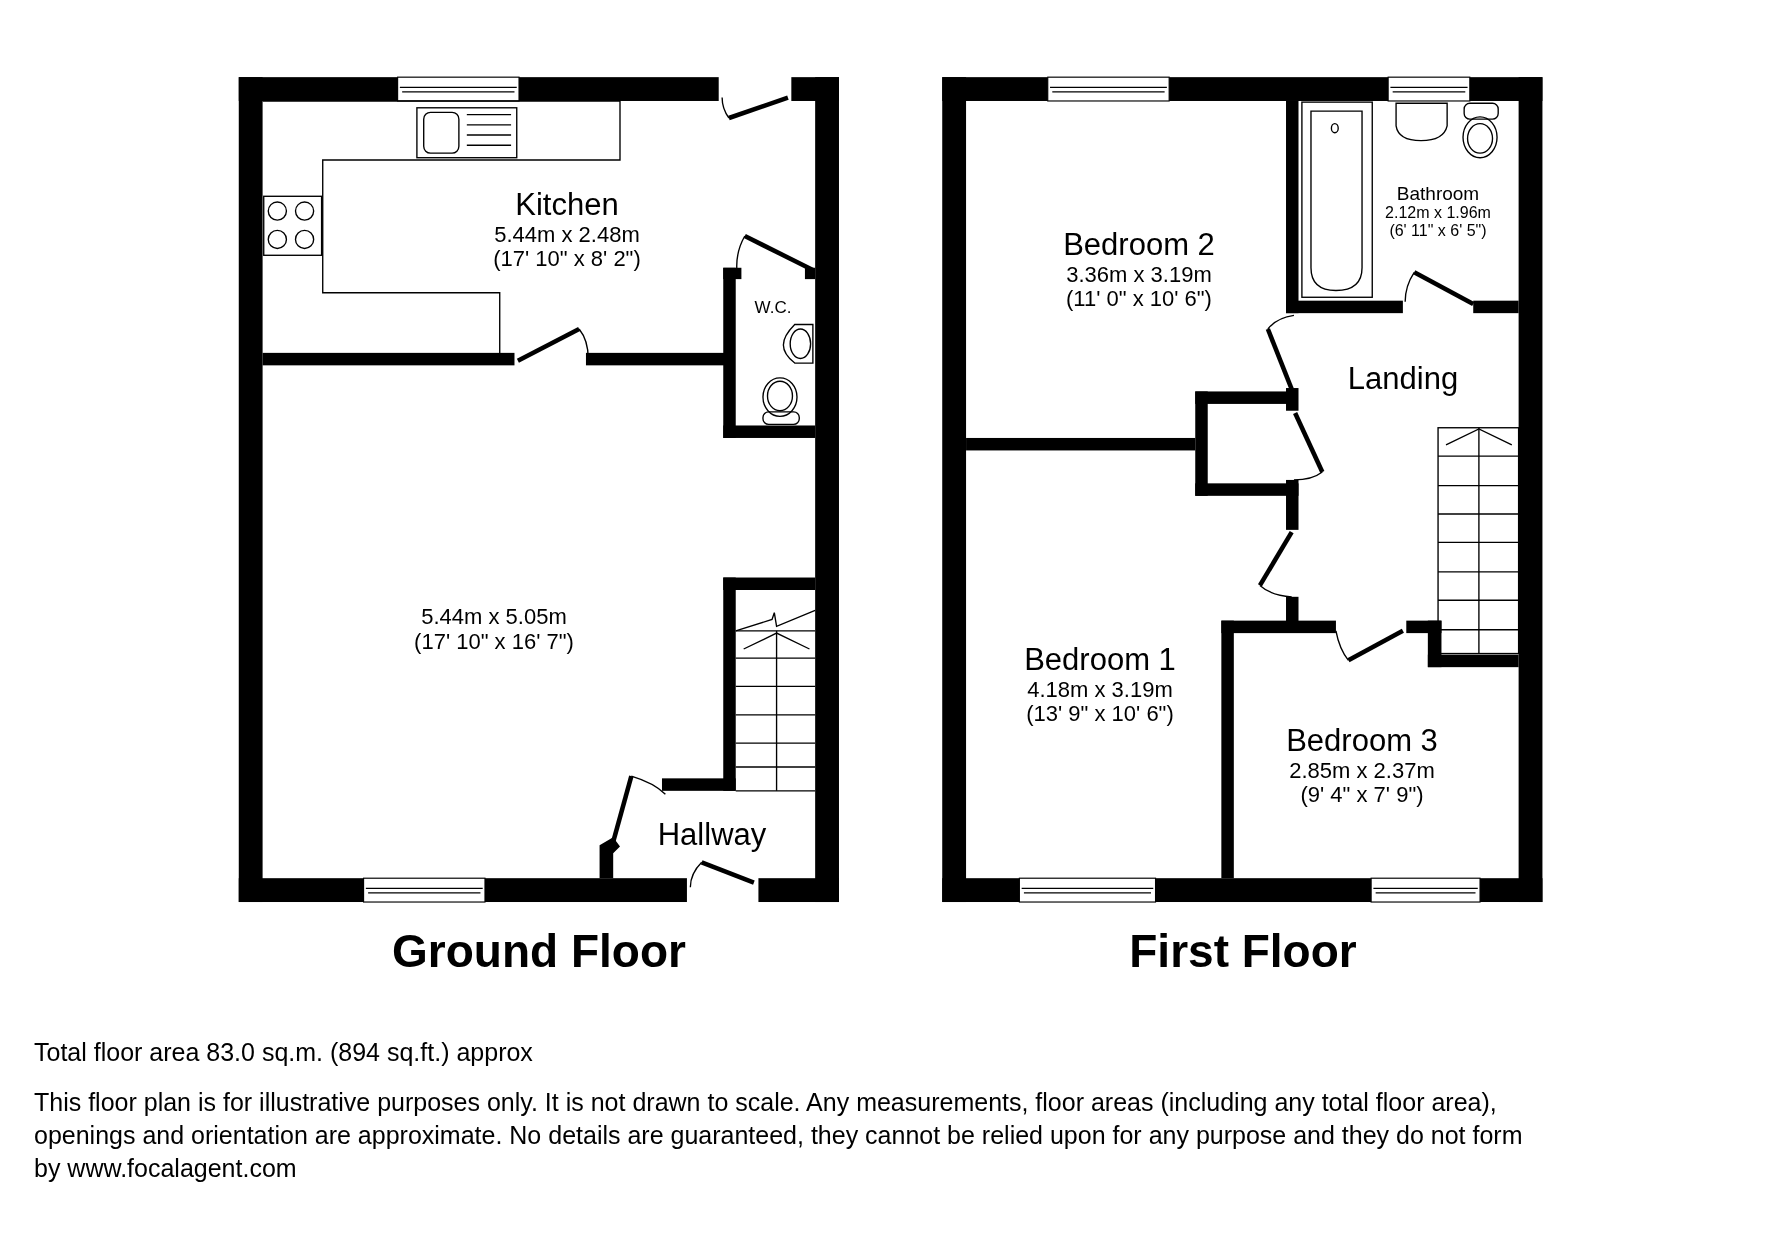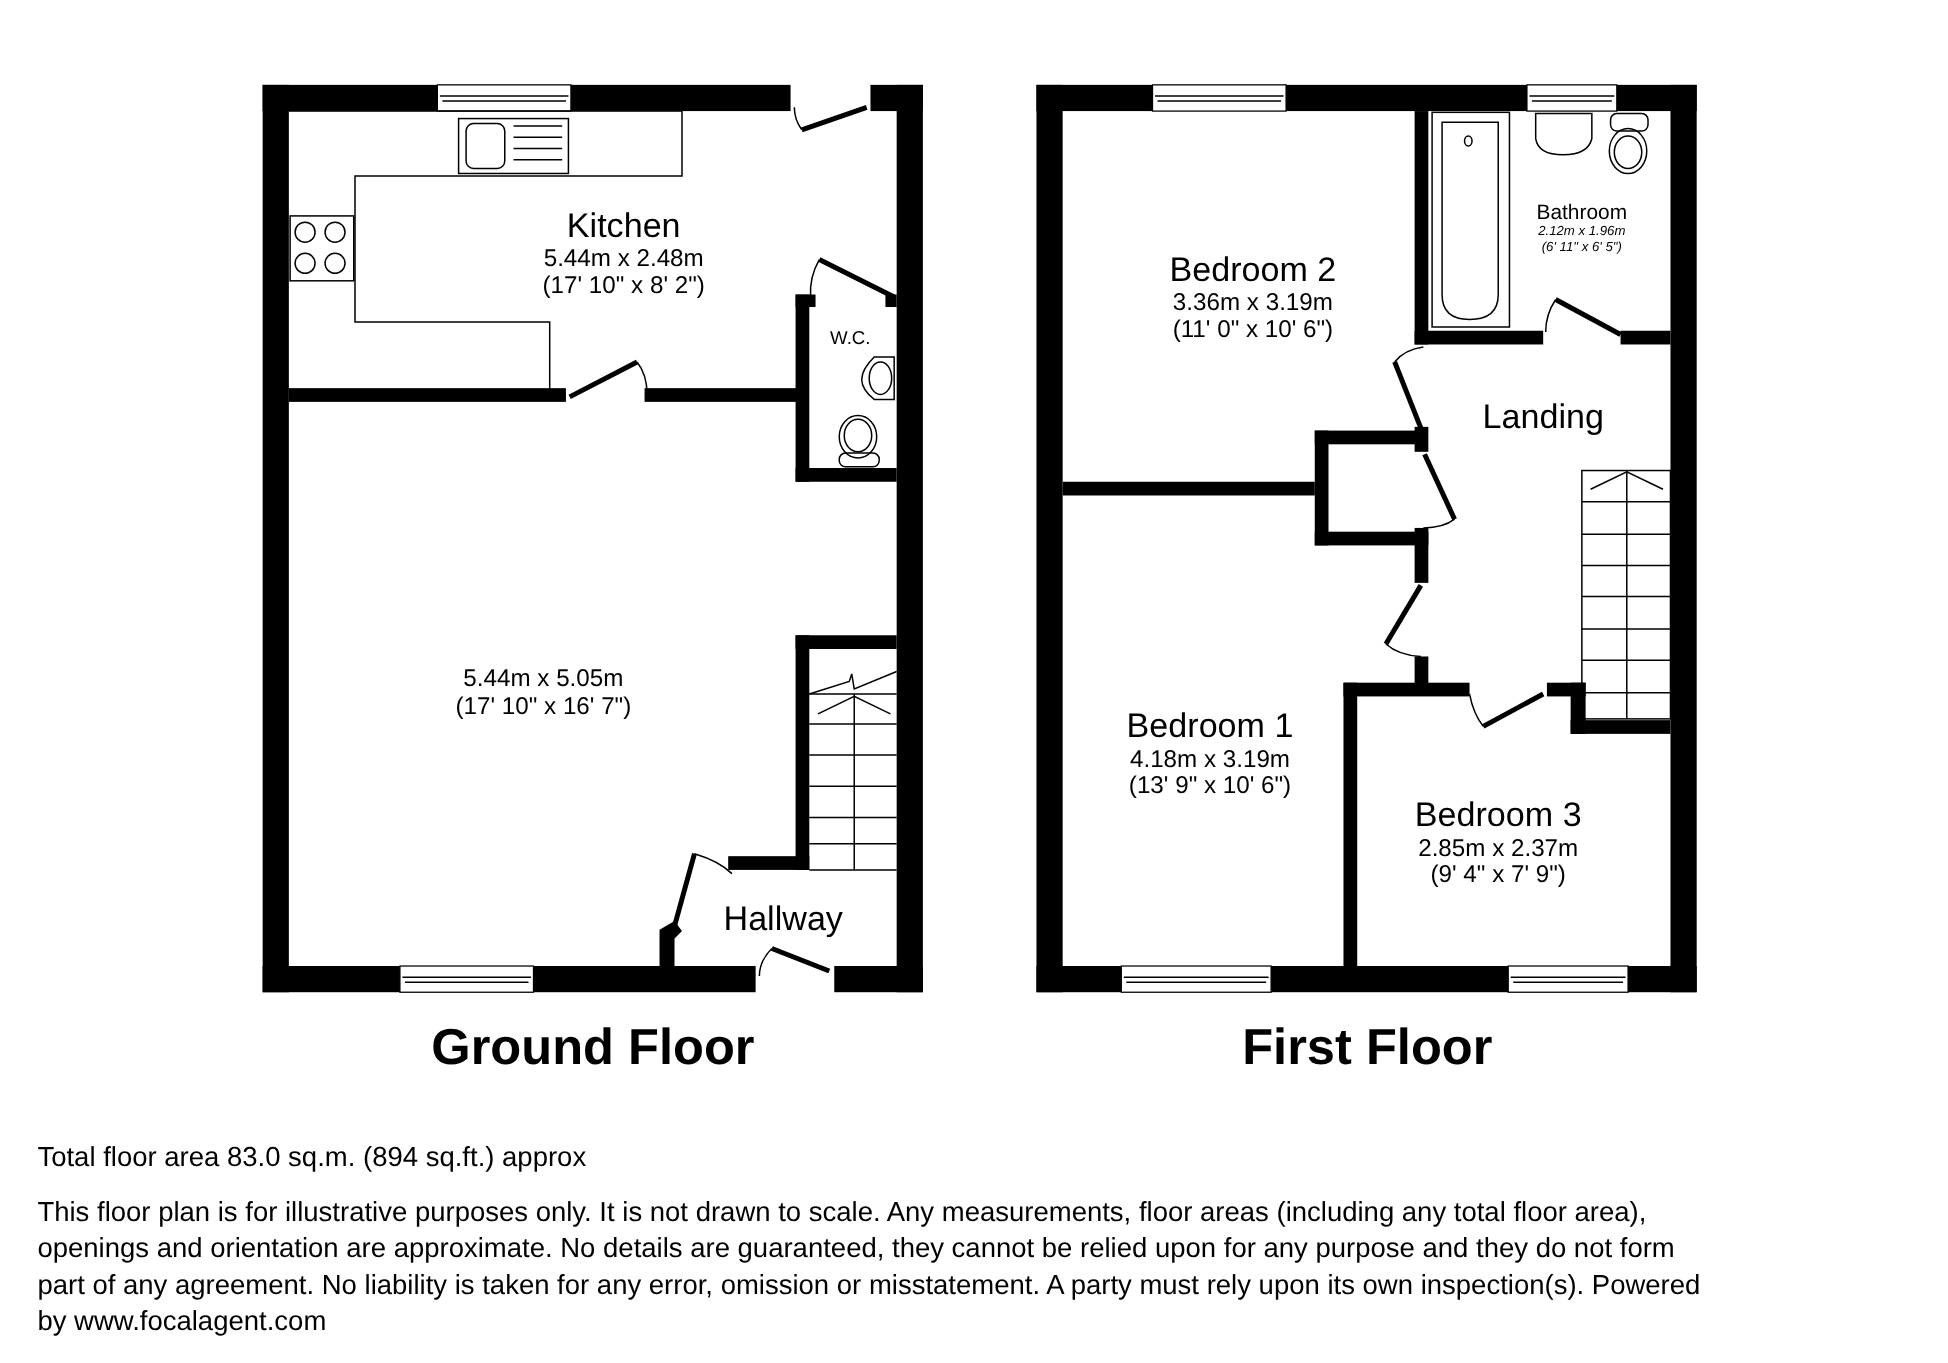--- a/index.html
+++ b/index.html
@@ -2,21 +2,21 @@
 <html><head>
 <meta charset="utf-8">
 <style>
   html, body { margin:0; padding:0; background:#ffffff; }
   body { width:1771px; height:1239px; position:relative; overflow:hidden; font-family:"Liberation Sans", sans-serif; color:#000; }
   svg.plan { position:absolute; left:0; top:0; width:1771px; height:1239px; }
   .lbl { position:absolute; text-align:center; white-space:nowrap; transform:translateX(-50%); line-height:1.12; }
   .rname { font-size:31px; }
   .rdim { font-size:22px; }
   .rname-sm { font-size:19px; }
-  .rdim-sm { font-size:12px;font-style:italic; }
+  .rdim-sm { font-size:16px; }
   .floor-title { position:absolute; font-weight:bold; font-size:46px; transform:translateX(-50%); white-space:nowrap; }
   .footer { position:absolute; left:34px; font-size:25px; line-height:33px; width:1720px; }
   .wall { fill:#000; }
   .thin { stroke:#000; stroke-width:1.2; fill:none; }
   .door { stroke:#000; stroke-width:4; fill:none; }
   .arc { stroke:#000; stroke-width:1.2; fill:none; }
   .win { fill:#fff; stroke:#000; stroke-width:1; }
 </style>
 </head>
 <body>
@@ -243,15 +243,14 @@
   <div class="rdim">(9' 4" x 7' 9")</div>
 </div>
 
 <div class="floor-title" style="left:539px;top:924px;">Ground Floor</div>
 <div class="floor-title" style="left:1243px;top:924px;">First Floor</div>
 
 <div class="footer" style="top:1036px;">Total floor area 83.0 sq.m. (894 sq.ft.) approx</div>
 <div class="footer" style="top:1086px;">
   <div>This floor plan is for illustrative purposes only. It is not drawn to scale. Any measurements, floor areas (including any total floor area),</div>
   <div>openings and orientation are approximate. No details are guaranteed, they cannot be relied upon for any purpose and they do not form</div>
-  <div>part of any agreement. No liability is taken for any error, omission or misstatement. A party must rely upon its own inspection(s). Powered</div>
   <div>by www.focalagent.com</div>
 </div>
 
 </body></html>

